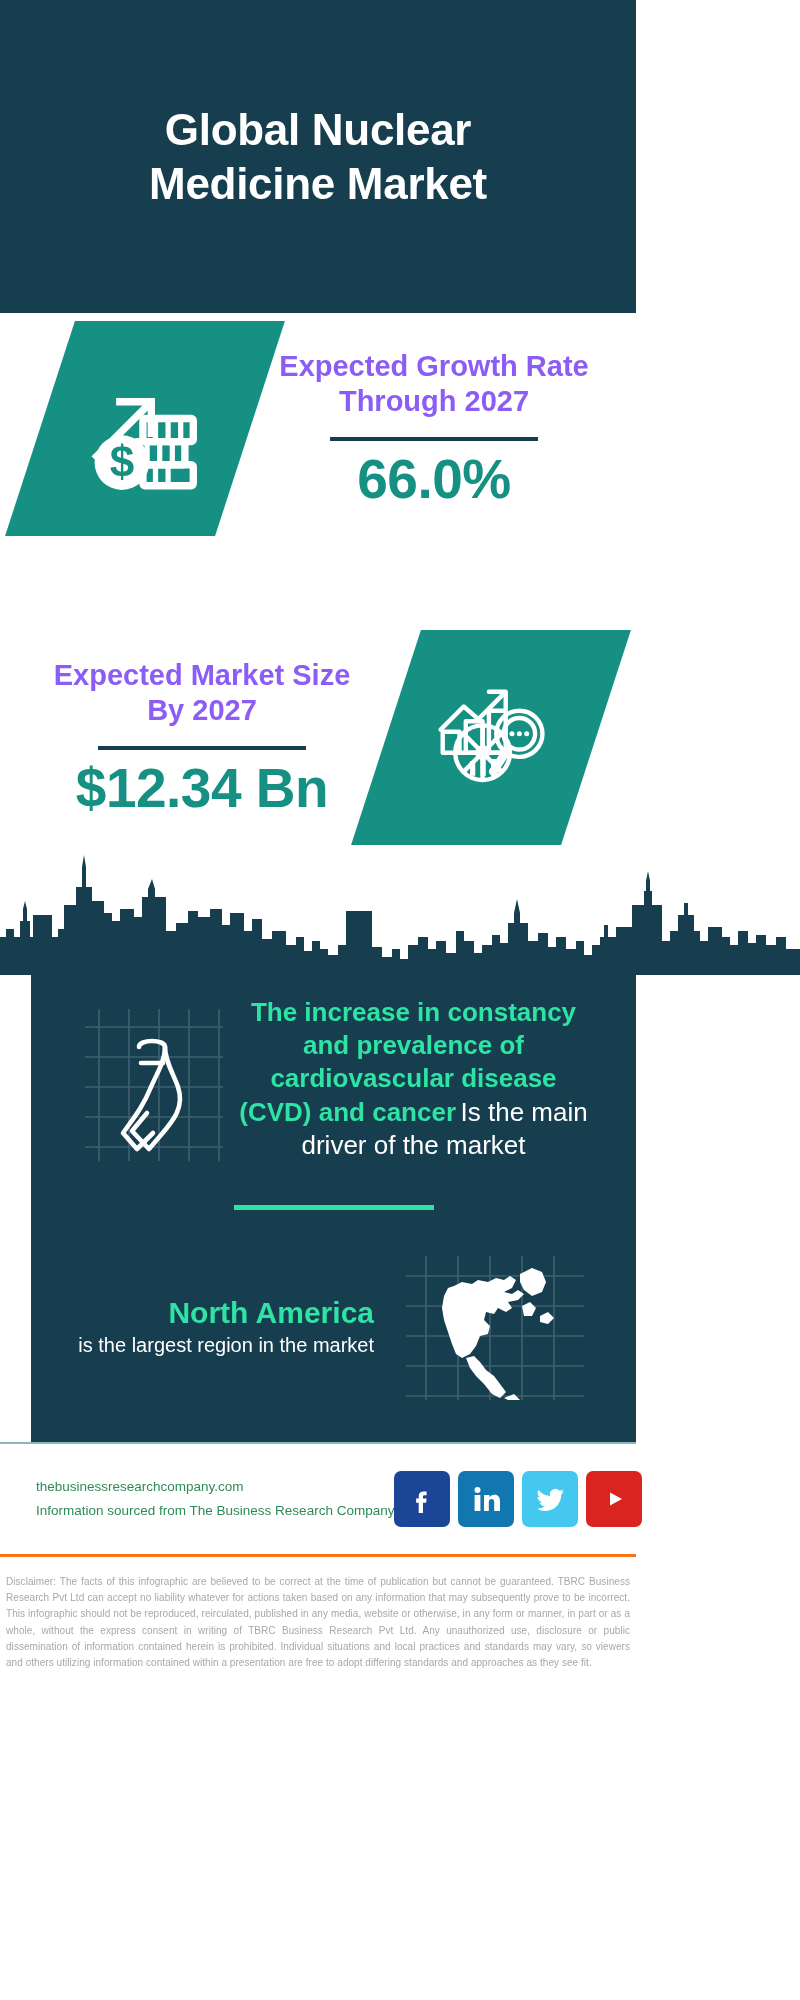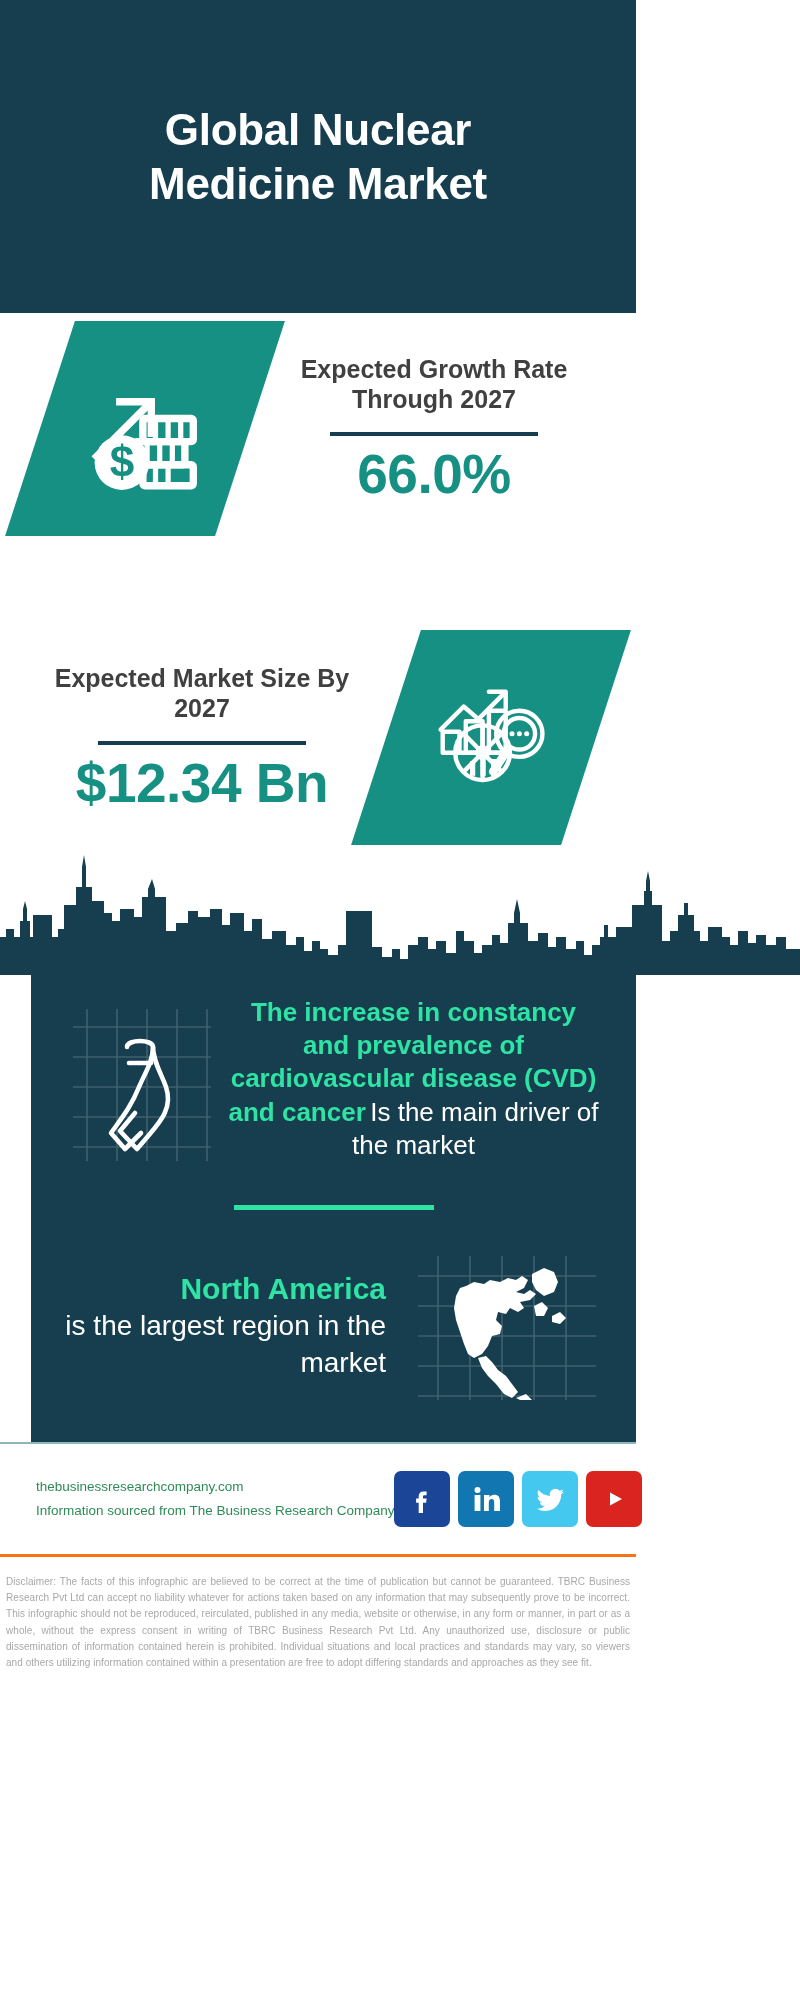--- a/index.html
+++ b/index.html
@@ -48,39 +48,39 @@
   .para-shape {
     position:absolute; inset:0;
     background:#169083;
     transform:skewX(-18deg);
   }
   .para-inner { position:relative; z-index:2; width:126px; height:126px; }
   .para-inner svg { width:100%; height:100%; display:block; }
 
   .stat-text { width:330px; text-align:center; }
   .stat-label {
-    font-size:25px; font-weight:bold; line-height:1.22; color:#404040;
+    font-size:29px; font-weight:bold; line-height:1.22; color:#8b5cf6;
   }
   .stat-rule {
     width:208px; height:4px; background:#163E4E;
     margin:17px auto 10px;
   }
   .stat-value {
     font-size:55px; font-weight:bold; color:#169083; line-height:1.05;
     letter-spacing:-0.5px;
   }
 
   .gap-1 { height:94px; }
   .skyline {
     display:block; width:800px; height:130px;
     background:#ffffff;
   }
   .skyline svg { display:block; width:800px; height:130px; }
 
-  .dark-body { background:#163E4E; padding:6px 0 42px;margin-left:31px; }
+  .dark-body { background:#163E4E; padding:6px 12px 42px;margin-left:31px; }
 
   .driver-row {
     display:flex; align-items:center; justify-content:center;
     gap:10px; padding:14px 34px 0 34px;
   }
   .grid-icon { position:relative; width:150px; height:168px; flex:0 0 auto; }
   .grid-icon svg { position:absolute; inset:0; width:100%; height:100%; }
 
   .driver-text { width:500px; text-align:center; }
   .driver-hi {
@@ -97,21 +97,21 @@
 
   .region-row {
     display:flex; align-items:center; justify-content:center;
     gap:26px; padding:0 34px;
   }
   .region-text { width:420px; text-align:right; }
   .region-hi {
     color:#2FE3A4; font-size:30px; font-weight:bold; line-height:1.3;
   }
   .region-lo {
-    color:#ffffff; font-size:28px; font-weight:normal; line-height:1.3;
+    color:#ffffff; font-size:20px; font-weight:normal; line-height:1.3;
   }
   .map-icon { position:relative; width:190px; height:150px; flex:0 0 auto; }
   .map-icon svg { position:absolute; inset:0; width:100%; height:100%; }
 
   
   .footer {
     background:#ffffff;
     border-top:2px solid #8FB6BF;
     height:112px;
     display:flex; align-items:center; justify-content:space-between;

